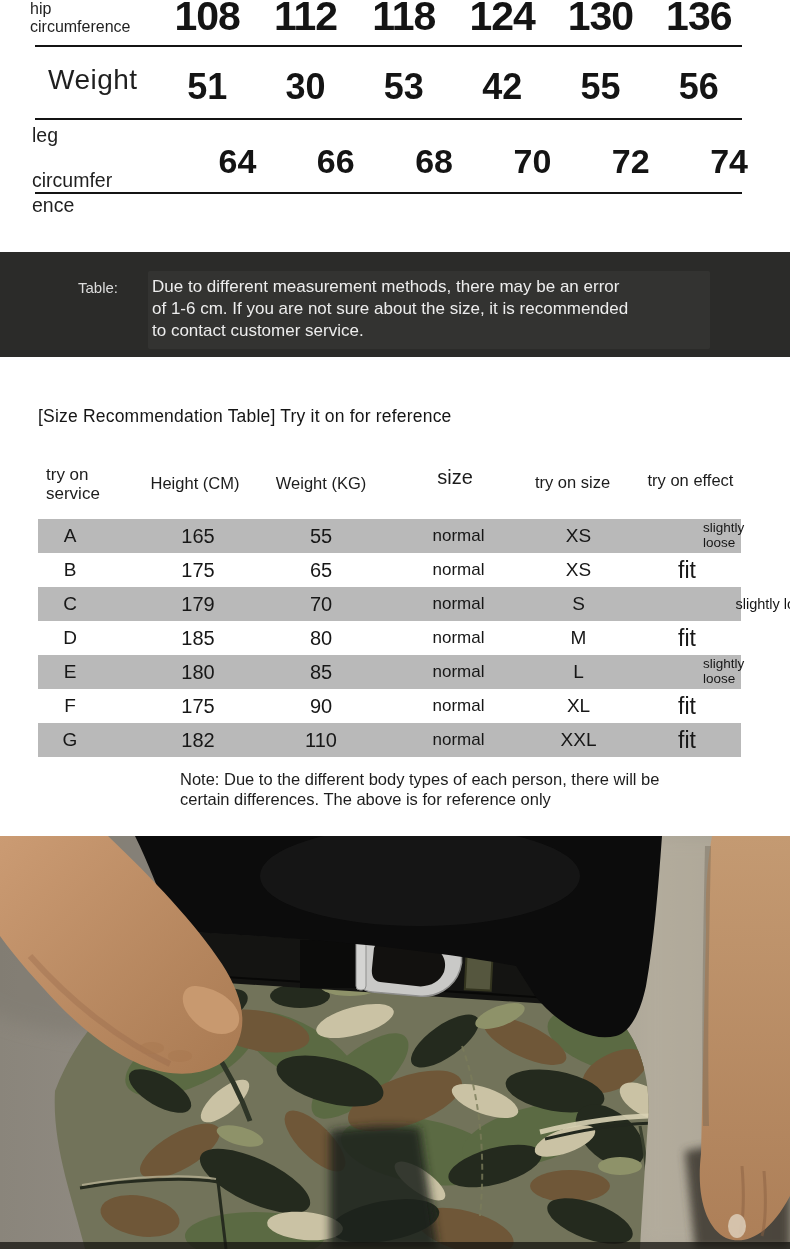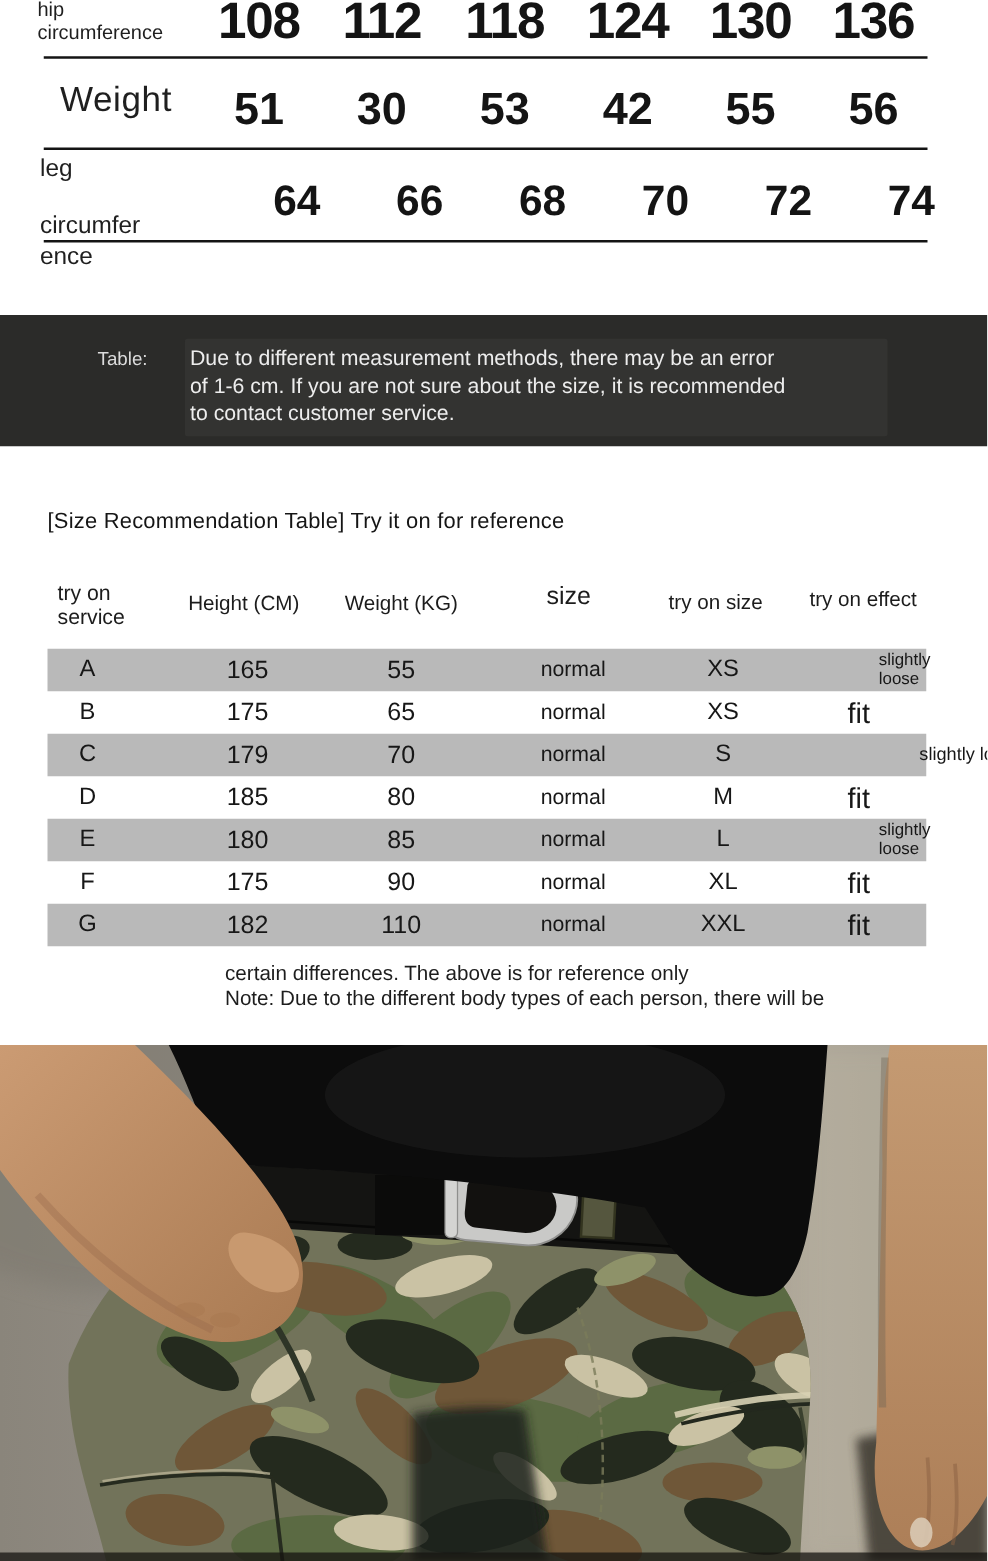--- a/index.html
+++ b/index.html
@@ -192,22 +192,22 @@
   <div class="rrow stripe" style="top:723px;">
     <div class="c c-model">G</div>
     <div class="c c-h">182</div>
     <div class="c c-w">110</div>
     <div class="c c-size">normal</div>
     <div class="c c-try">XXL</div>
     <div class="c c-eff eff-fit">fit</div>
   </div>
 
   <div class="abs bottom-note">
+    <span>Note: Due to the different body types of each person, there will be</span>
     <span>certain differences. The above is for reference only</span>
-    <span>Note: Due to the different body types of each person, there will be</span>
   </div>
 
   <div class="abs photo">
     <svg viewBox="0 0 790 413" width="790" height="413" preserveAspectRatio="none" role="img">
       <defs>
         <linearGradient id="bgGrad" x1="0" y1="0" x2="1" y2="0">
           <stop offset="0" stop-color="#8a857b"></stop>
           <stop offset="0.32" stop-color="#97918a"></stop>
           <stop offset="0.72" stop-color="#b4ad9e"></stop>
           <stop offset="1" stop-color="#9e978a"></stop>

